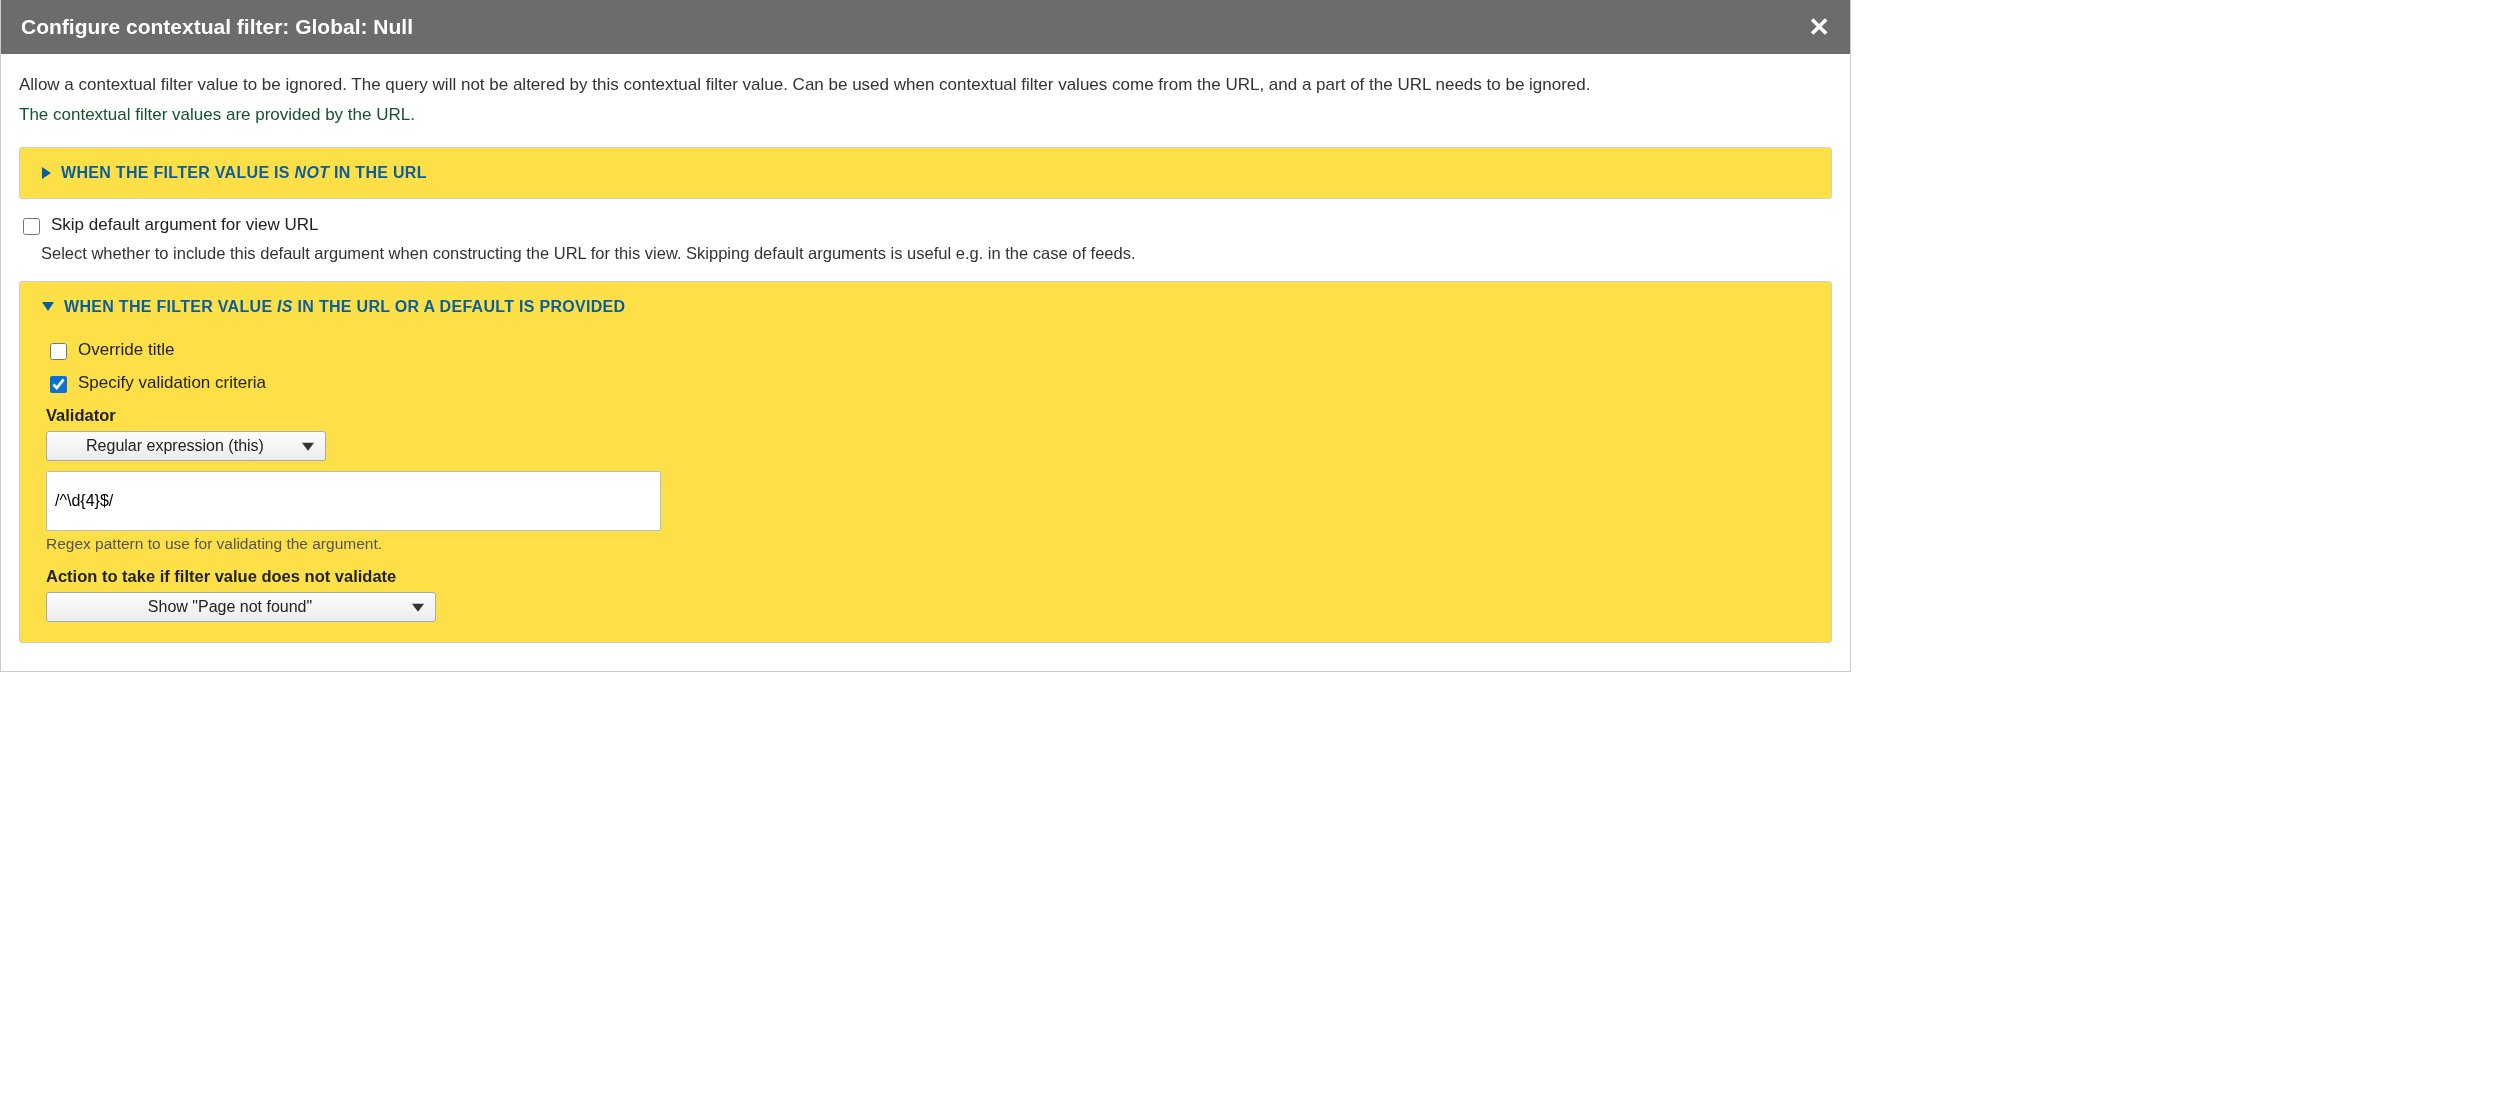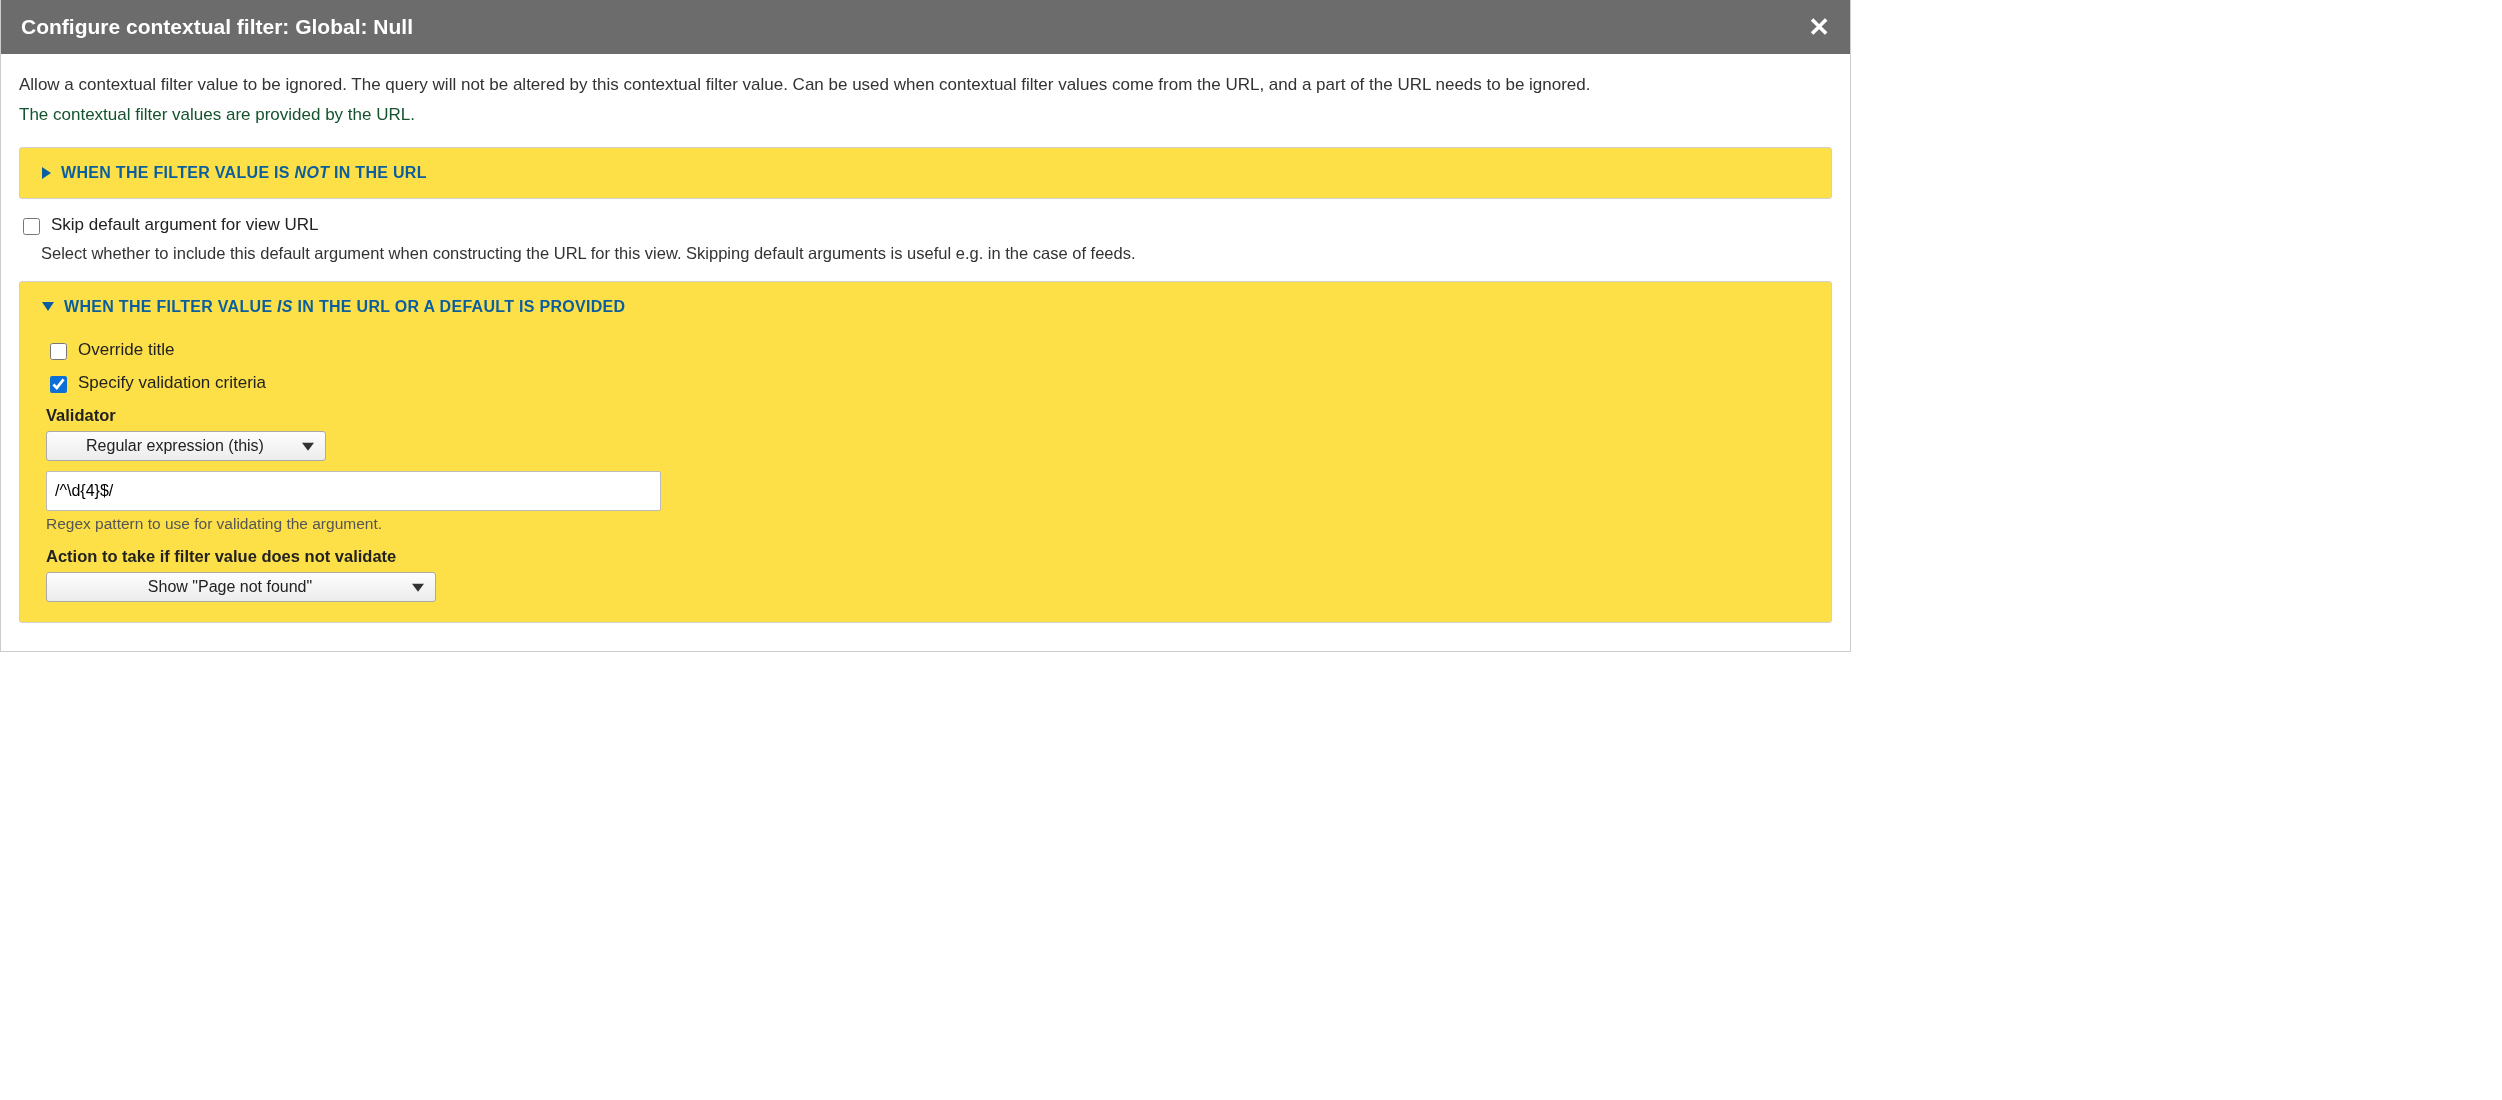--- a/index.html
+++ b/index.html
@@ -149,21 +149,21 @@
     top: 50%;
     transform: translateY(-40%);
     width: 0; height: 0;
     border-left: 6px solid transparent;
     border-right: 6px solid transparent;
     border-top: 8px solid #333;
     pointer-events: none;
   }
   .text-input {
     width: 615px;
-    padding: 10px 8px;
+    padding: 20px 8px;
     border: 1px solid #bbb;
     border-radius: 2px;
     font-size: 16px;
     font-family: inherit;
   }
   .cb-label {
     font-size: 17px;
   }
 </style>
 </head>

